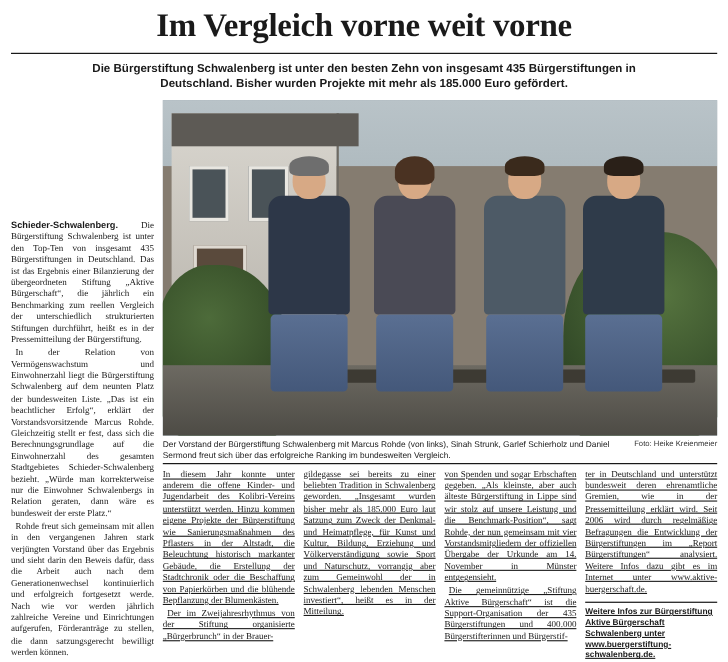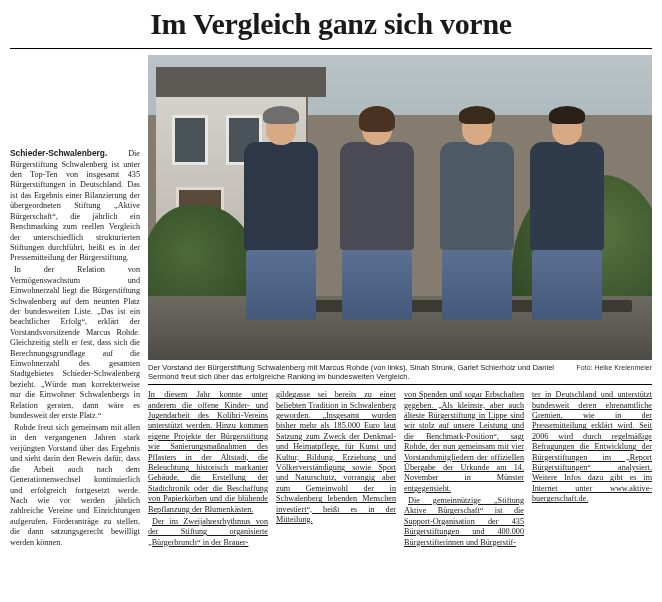--- a/index.html
+++ b/index.html
@@ -184,24 +184,25 @@
     font-size: 7.6px;
     line-height: 1.3;
     text-align: left;
   }
 </style>
 </head>
 <body>
 
 <div class="page">
 
-  <h1 class="headline">Im Vergleich ganz sich vorne</h1>
+  <h1 class="headline">Im Vergleich vorne weit vorne</h1>
 
   <div class="rule-top"></div>
 
+  <div class="subhead">Die Bürgerstiftung Schwalenberg ist unter den besten Zehn von insgesamt 435 Bürgerstiftungen in Deutschland. Bisher wurden Projekte mit mehr als 185.000 Euro gefördert.</div>
 
   <div class="content">
 
     <div class="col col1">
       <p><span class="lead-in">Schieder-Schwalenberg.</span> <span>Die Bürgerstiftung Schwalenberg ist unter den Top-Ten von insgesamt 435 Bürgerstiftungen in Deutschland. Das ist das Ergebnis einer Bilanzierung der übergeordneten Stiftung „Aktive Bürgerschaft“, die jährlich ein Benchmarking zum reellen Vergleich der unterschiedlich strukturierten Stiftungen durchführt, heißt es in der Pressemitteilung der Bürgerstiftung.</span></p>
       <p>In der Relation von Vermögenswachstum und Einwohnerzahl liegt die Bürgerstiftung Schwalenberg auf dem neunten Platz der bundesweiten Liste. „Das ist ein beachtlicher Erfolg“, erklärt der Vorstandsvorsitzende Marcus Rohde. Gleichzeitig stellt er fest, dass sich die Berechnungsgrundlage auf die Einwohnerzahl des gesamten Stadtgebietes Schieder-Schwalenberg bezieht. „Würde man korrekterweise nur die Einwohner Schwalenbergs in Relation geraten, dann wäre es bundesweit der erste Platz.“</p>
       <p>Rohde freut sich gemeinsam mit allen in den vergangenen Jahren stark verjüngten Vorstand über das Ergebnis und sieht darin den Beweis dafür, dass die Arbeit auch nach dem Generationenwechsel kontinuierlich und erfolgreich fortgesetzt werde. Nach wie vor werden jährlich zahlreiche Vereine und Einrichtungen aufgerufen, Förderanträge zu stellen, die dann satzungsgerecht bewilligt werden können.</p>
     </div>
 
     <div class="right-block">
@@ -264,18 +265,19 @@
         </div>
         <div class="col">
           <p>gildegasse sei bereits zu einer beliebten Tradition in Schwalenberg geworden. „Insgesamt wurden bisher mehr als 185.000 Euro laut Satzung zum Zweck der Denkmal- und Heimatpflege, für Kunst und Kultur, Bildung, Erziehung und Völkerverständigung sowie Sport und Naturschutz, vorrangig aber zum Gemeinwohl der in Schwalenberg lebenden Menschen investiert“, heißt es in der Mitteilung.</p>
         </div>
         <div class="col">
           <p>von Spenden und sogar Erbschaften gegeben. „Als kleinste, aber auch älteste Bürgerstiftung in Lippe sind wir stolz auf unsere Leistung und die Benchmark-Position“, sagt Rohde, der nun gemeinsam mit vier Vorstandsmitgliedern der offiziellen Übergabe der Urkunde am 14. November in Münster entgegensieht.</p>
           <p>Die gemeinnützige „Stiftung Aktive Bürgerschaft“ ist die Support-Organisation der 435 Bürgerstiftungen und 400.000 Bürgerstifterinnen und Bürgerstif-</p>
         </div>
         <div class="col last-col">
           <p>ter in Deutschland und unterstützt bundesweit deren ehrenamtliche Gremien, wie in der Pressemitteilung erklärt wird. Seit 2006 wird durch regelmäßige Befragungen die Entwicklung der Bürgerstiftungen im „Report Bürgerstiftungen“ analysiert. Weitere Infos dazu gibt es im Internet unter www.aktive-buergerschaft.de.</p>
+          <div class="infobox">Weitere Infos zur Bürgerstiftung Aktive Bürgerschaft Schwalenberg unter www.buergerstiftung-schwalenberg.de.</div>
         </div>
       </div>
 
     </div>
   </div>
 </div>
 
 </body></html>

